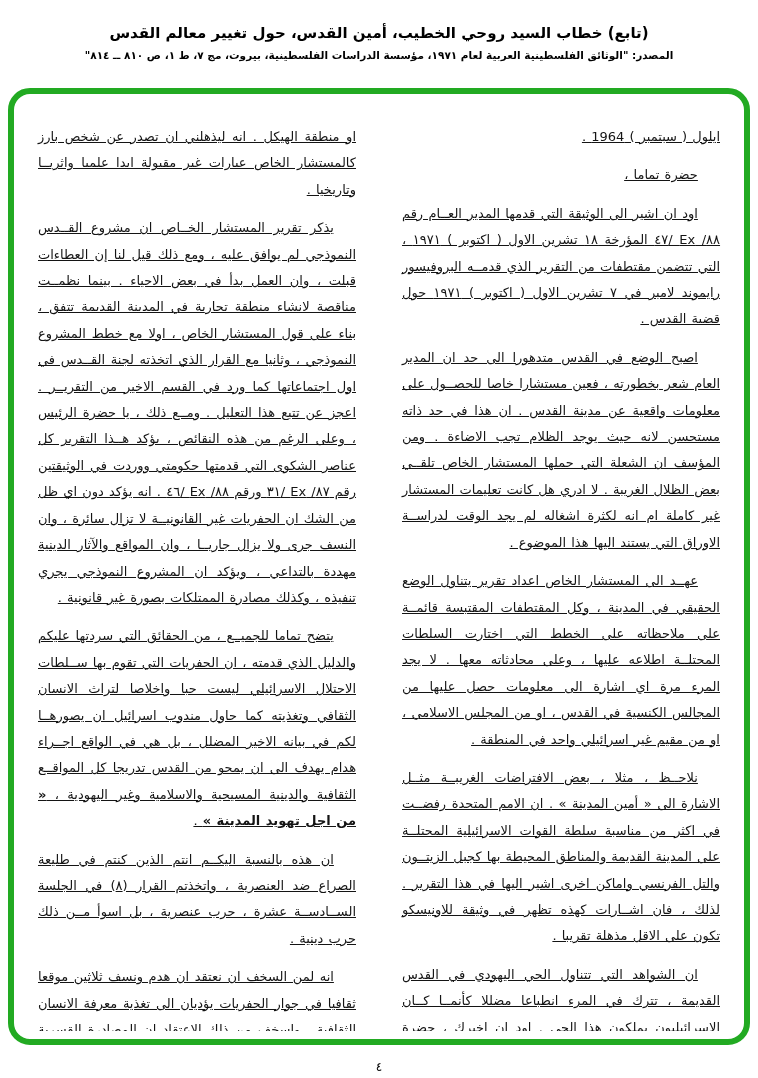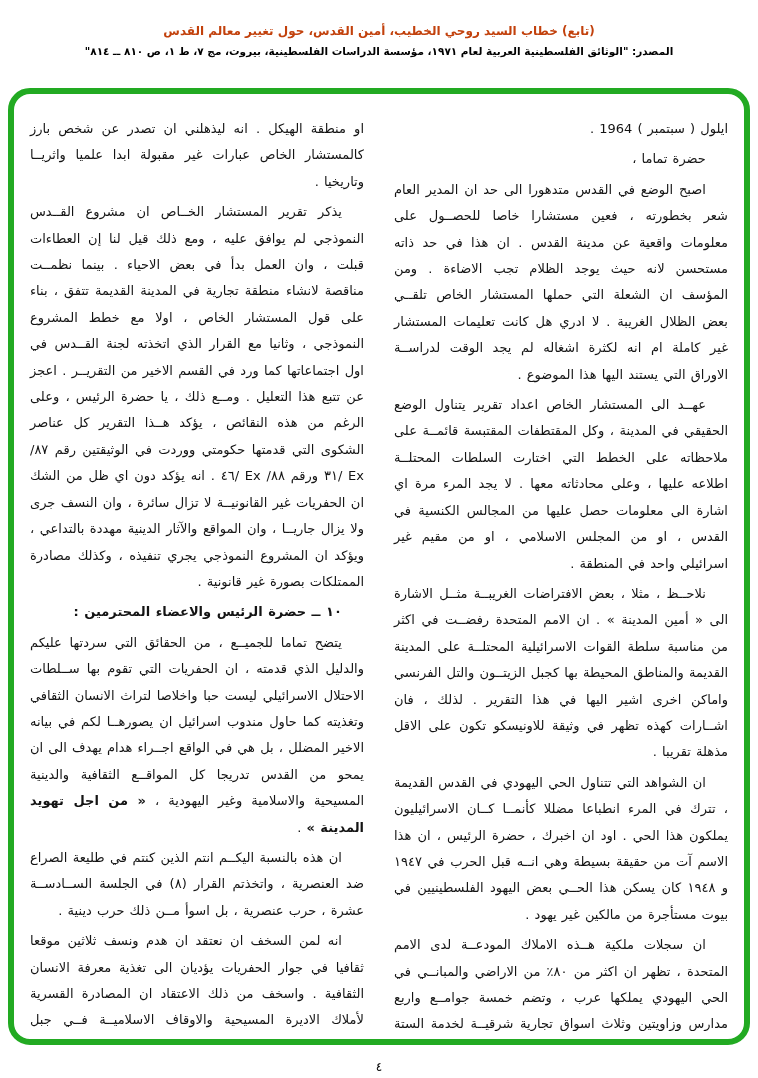--- a/index.html
+++ b/index.html
@@ -21,22 +21,22 @@
   }
   .header {
     position: absolute;
     top: 24px;
     left: 0;
     right: 0;
     text-align: center;
   }
   .title {
     font-weight: bold;
-    font-size: 12px;
-    color: #c2410c;
+    font-size: 15px;
+    color: #000000;
     letter-spacing: 0;
   }
   .source {
     font-weight: bold;
     font-size: 10.5px;
     margin-top: 7px;
     color: #000000;
   }
   .box {
     position: absolute;
@@ -59,21 +59,22 @@
   .col {
     flex: 1 1 0;
     min-width: 0;
     font-size: 13px;
     line-height: 26.4px;
     text-align: justify;
     color: #141414;
     word-spacing: 1px;
   }
   p.para {
-    margin: 4px;
+    margin: 12px;
+    text-decoration: underline;
   }
   p.indent {
     text-indent: 1.7em;
   }
   p.heading {
     font-weight: bold;
   }
   .b {
     font-weight: bold;
   }
@@ -95,30 +96,30 @@
   <div class="header">
     <div class="title">(تابع) خطاب السيد روحي الخطيب، أمين القدس، حول تغيير معالم القدس</div>
     <div class="source">المصدر: "الوثائق الفلسطينية العربية لعام ١٩٧١، مؤسسة الدراسات الفلسطينية، بيروت، مج ٧، ط ١، ص ٨١٠ ــ ٨١٤"</div>
   </div>
 
   <div class="box" style="border-color: rgb(34, 170, 34);">
     <div class="cols">
       <div class="col col-right">
           <p class="para"><span>ايلول ( سبتمبر ) 1964 .</span></p>
           <p class="para indent"><span>حضرة تماما ،</span></p>
+          <p class="para indent"><span>اود ان اشير الى الوثيقة التي قدمها المدير العــام رقم ٨٨/ Ex /٤٧ المؤرخة ١٨ تشرين الاول ( اكتوبر ) ١٩٧١ ، التي تتضمن مقتطفات من التقرير الذي قدمــه البروفيسور رايموند لامبر في ٧ تشرين الاول ( اكتوبر ) ١٩٧١ حول قضية القدس .</span></p>
           <p class="para indent"><span>اصبح الوضع في القدس متدهورا الى حد ان المدير العام شعر بخطورته ، فعين مستشارا خاصا للحصــول على معلومات واقعية عن مدينة القدس . ان هذا في حد ذاته مستحسن لانه حيث يوجد الظلام تجب الاضاءة . ومن المؤسف ان الشعلة التي حملها المستشار الخاص تلقــي بعض الظلال الغريبة . لا ادري هل كانت تعليمات المستشار غير كاملة ام انه لكثرة اشغاله لم يجد الوقت لدراســة الاوراق التي يستند اليها هذا الموضوع .</span></p>
           <p class="para indent"><span>عهــد الى المستشار الخاص اعداد تقرير يتناول الوضع الحقيقي في المدينة ، وكل المقتطفات المقتبسة قائمــة على ملاحظاته على الخطط التي اختارت السلطات المحتلــة اطلاعه عليها ، وعلى محادثاته معها . لا يجد المرء مرة اي اشارة الى معلومات حصل عليها من المجالس الكنسية في القدس ، او من المجلس الاسلامي ، او من مقيم غير اسرائيلي واحد في المنطقة .</span></p>
           <p class="para indent"><span>نلاحــظ ، مثلا ، بعض الافتراضات الغريبــة مثــل الاشارة الى « أمين المدينة » . ان الامم المتحدة رفضــت في اكثر من مناسبة سلطة القوات الاسرائيلية المحتلــة على المدينة القديمة والمناطق المحيطة بها كجبل الزيتــون والتل الفرنسي واماكن اخرى اشير اليها في هذا التقرير . لذلك ، فان اشــارات كهذه تظهر في وثيقة للاونيسكو تكون على الاقل مذهلة تقريبا .</span></p>
           <p class="para indent"><span>ان الشواهد التي تتناول الحي اليهودي في القدس القديمة ، تترك في المرء انطباعا مضللا كأنمــا كــان الاسرائيليون يملكون هذا الحي . اود ان اخبرك ، حضرة الرئيس ، ان هذا الاسم آت من حقيقة بسيطة وهي انــه قبل الحرب في ١٩٤٧ و ١٩٤٨ كان يسكن هذا الحــي بعض اليهود الفلسطينيين في بيوت مستأجرة من مالكين غير يهود .</span></p>
           <p class="para indent"><span>ان سجلات ملكية هــذه الاملاك المودعــة لدى الامم المتحدة ، تظهر ان اكثر من ٨٠٪ من الاراضي والمبانــي في الحي اليهودي يملكها عرب ، وتضم خمسة جوامــع واربع مدارس وزاويتين وثلاث اسواق تجارية شرقيــة لخدمة الستة آلاف عربي الذين يسكنون هذا الحي .</span></p>
         </div>
       <div class="col col-left">
           <p class="para"><span>او منطقة الهيكل . انه ليذهلني ان تصدر عن شخص بارز كالمستشار الخاص عبارات غير مقبولة ابدا علميا واثريــا وتاريخيا .</span></p>
           <p class="para indent"><span>يذكر تقرير المستشار الخــاص ان مشروع القــدس النموذجي لم يوافق عليه ، ومع ذلك قيل لنا إن العطاءات قبلت ، وان العمل بدأ في بعض الاحياء . بينما نظمــت مناقصة لانشاء منطقة تجارية في المدينة القديمة تتفق ، بناء على قول المستشار الخاص ، اولا مع خطط المشروع النموذجي ، وثانيا مع القرار الذي اتخذته لجنة القــدس في اول اجتماعاتها كما ورد في القسم الاخير من التقريــر . اعجز عن تتبع هذا التعليل . ومــع ذلك ، يا حضرة الرئيس ، وعلى الرغم من هذه النقائص ، يؤكد هــذا التقرير كل عناصر الشكوى التي قدمتها حكومتي ووردت في الوثيقتين رقم ٨٧/ Ex /٣١ ورقم ٨٨/ Ex /٤٦ . انه يؤكد دون اي ظل من الشك ان الحفريات غير القانونيــة لا تزال سائرة ، وان النسف جرى ولا يزال جاريــا ، وان المواقع والآثار الدينية مهددة بالتداعي ، ويؤكد ان المشروع النموذجي يجري تنفيذه ، وكذلك مصادرة الممتلكات بصورة غير قانونية .</span></p>
-          <p class="para indent heading"><span>١٠ ــ حضرة الرئيس والاعضاء المحترمين :</span></p>
           <p class="para indent"><span>يتضح تماما للجميــع ، من الحقائق التي سردتها عليكم والدليل الذي قدمته ، ان الحفريات التي تقوم بها ســلطات الاحتلال الاسرائيلي ليست حبا واخلاصا لتراث الانسان الثقافي وتغذيته كما حاول مندوب اسرائيل ان يصورهــا لكم في بيانه الاخير المضلل ، بل هي في الواقع اجــراء هدام يهدف الى ان يمحو من القدس تدريجا كل المواقــع الثقافية والدينية المسيحية والاسلامية وغير اليهودية ، </span><span class="b">« من اجل تهويد المدينة »</span><span> .</span></p>
           <p class="para indent"><span>ان هذه بالنسبة اليكــم انتم الذين كنتم في طليعة الصراع ضد العنصرية ، واتخذتم القرار (٨) في الجلسة الســادســة عشرة ، حرب عنصرية ، بل اسوأ مــن ذلك حرب دينية .</span></p>
           <p class="para indent"><span>انه لمن السخف ان نعتقد ان هدم ونسف ثلاثين موقعا ثقافيا في جوار الحفريات يؤديان الى تغذية معرفة الانسان الثقافية . واسخف من ذلك الاعتقاد ان المصادرة القسرية لأملاك الاديرة المسيحية والاوقاف الاسلاميــة فــي جبل الزيتون والمنطقة المحيطة به لاقامة مبان ضخمة للمهاجرين اليهود بتصميم يغير طبيعة القدس هي لجعل القدس مدينة حية كما يزعمون . كذلك من المدهش ان الاسماء التاريخية للساحات والشوارع تغير وتطلق عليها اسماء شخصيــات اسرائيلية معاصرة .</span></p>
         </div>
     </div>
   </div>
 
   <div class="footer">٤</div>
 
 </div>

